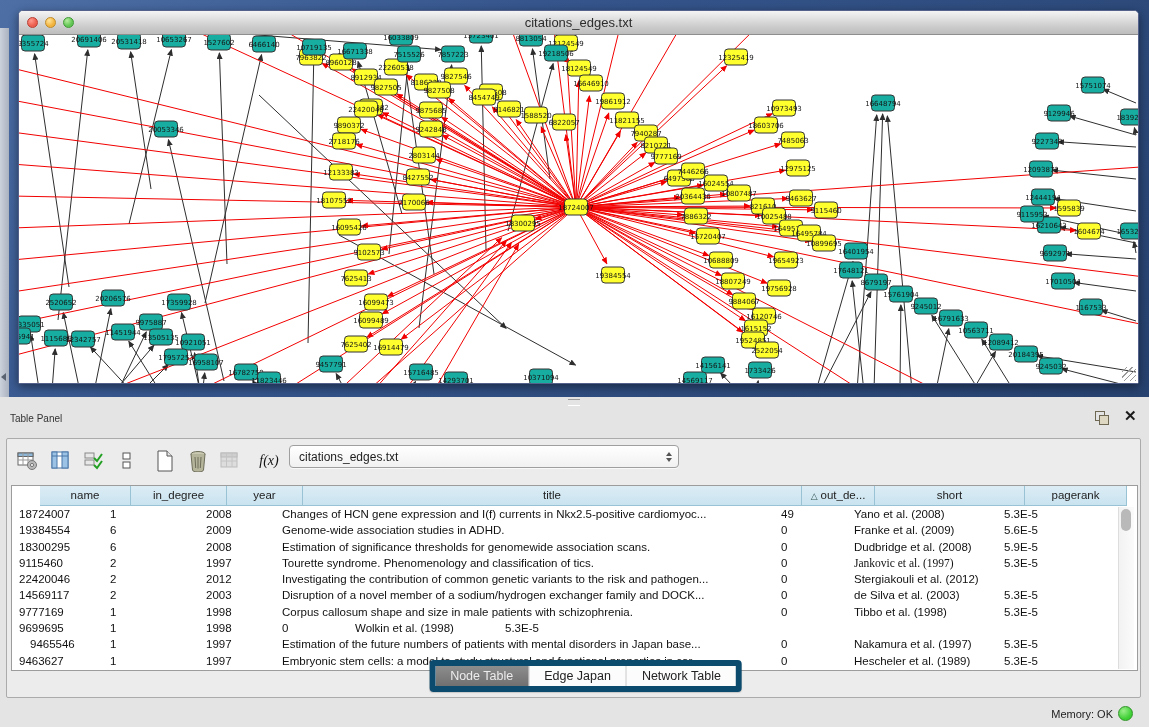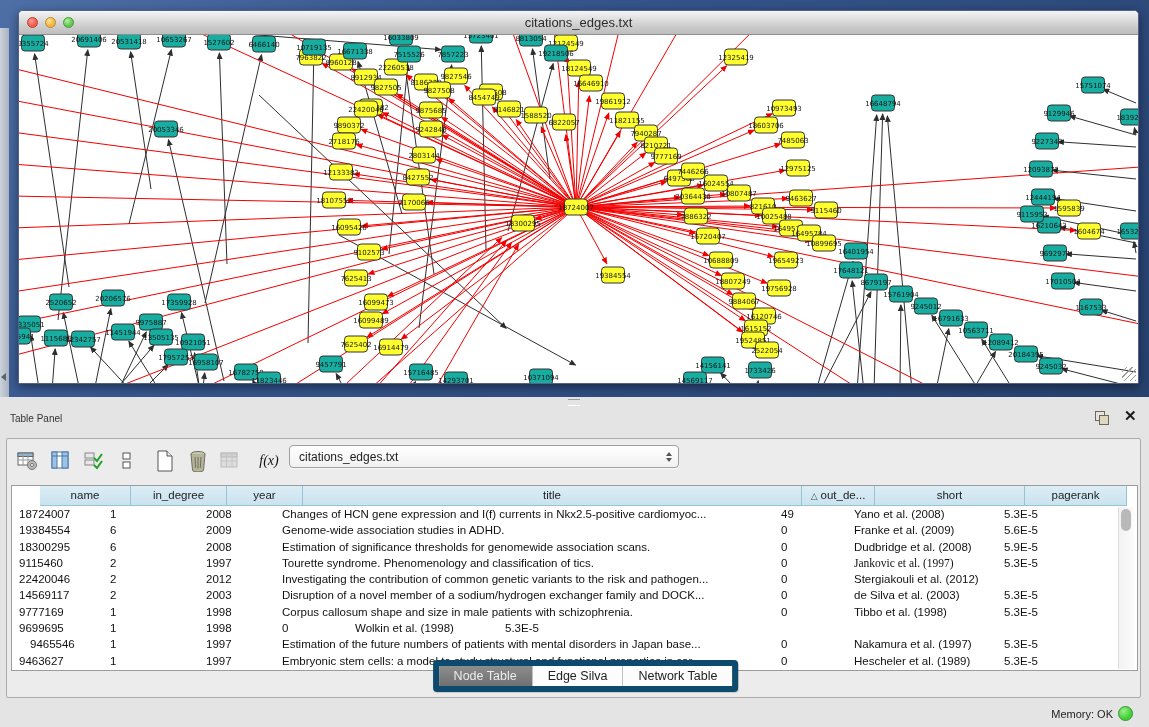--- a/index.html
+++ b/index.html
@@ -995,21 +995,21 @@
               <div class="td" style="width: 102px;">5.3E-5</div>
             </div>
           </div>
         <div class="vscroll">
           <div class="vthumb"></div>
         </div>
       </div>
 
       <div class="tabbar" id="tabbar">
           <div class="tab sel">Node Table</div>
-          <div class="tab">Edge Silva</div>
+          <div class="tab">Edge Japan</div>
           <div class="tab">Network Table</div>
         </div>
     </div>
 
     <div class="statusbar">
       <span class="mem">Memory: OK</span>
       <span class="memdot"></span>
     </div>
   </div>
 </div>

